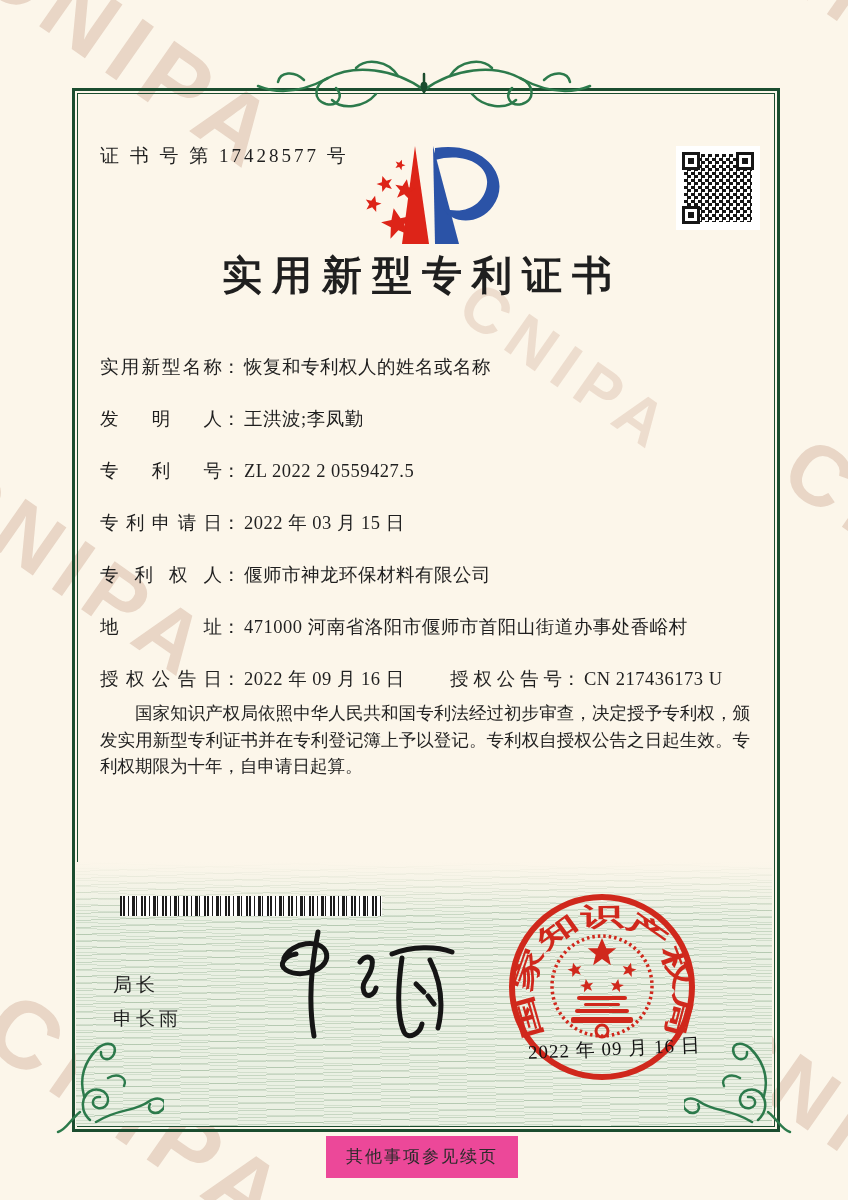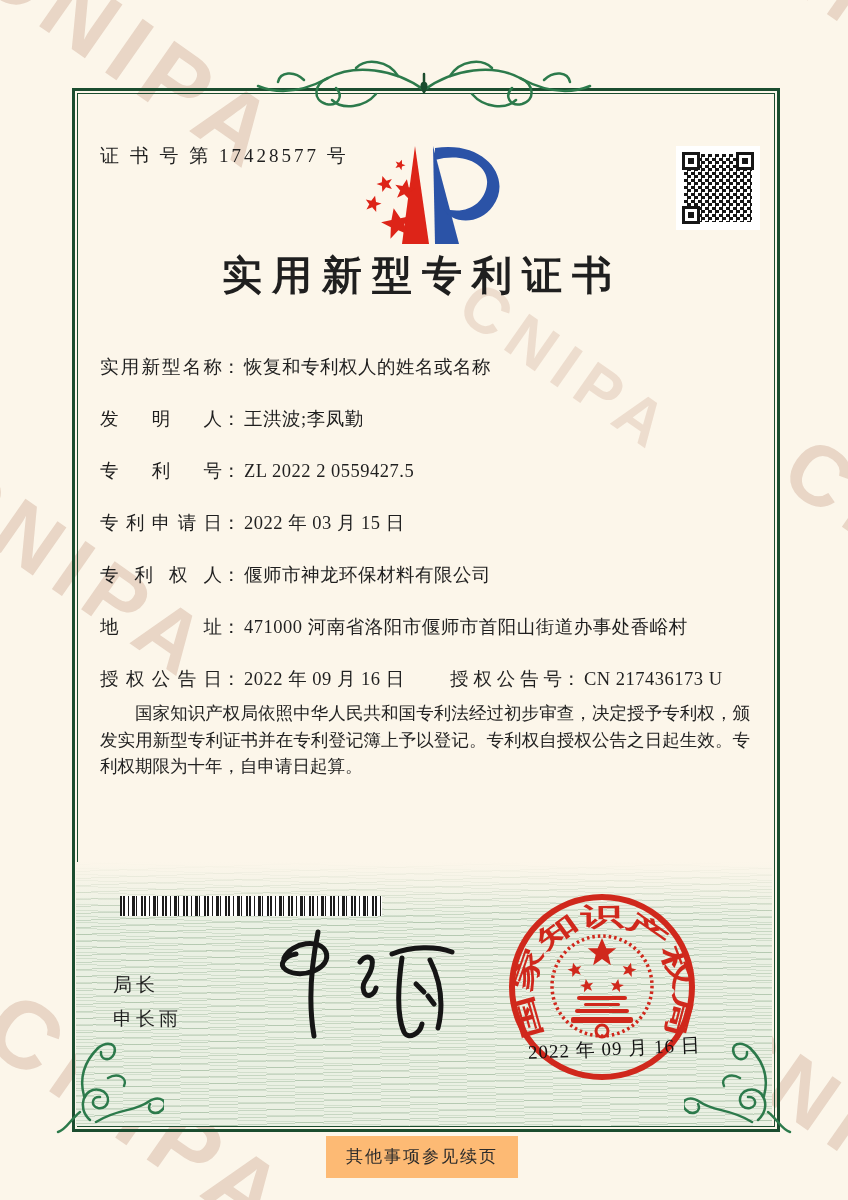--- a/index.html
+++ b/index.html
@@ -54,21 +54,21 @@
 
   .commissioner-title{position:absolute;left:113px;top:972px;font-size:19px;letter-spacing:4px;}
   .commissioner-name{position:absolute;left:113px;top:1006px;font-size:19px;letter-spacing:4px;}
   .signature{position:absolute;left:232px;top:928px;}
 
   .seal{position:absolute;left:505px;top:890px;}
   .seal-date{position:absolute;left:528px;top:1036px;font-size:19px;letter-spacing:1px;color:#141414;
       transform:rotate(-2.5deg);white-space:nowrap;}
 
   .page-info{position:absolute;left:0;top:1086px;width:848px;text-align:center;font-size:16.5px;color:#2b2b2b;letter-spacing:2px;}
-  .cont-note{position:absolute;left:326px;top:1136px;width:192px;height:42px;background:#fdba74;
+  .cont-note{position:absolute;left:326px;top:1136px;width:192px;height:42px;background:#ec4899;
       text-align:center;line-height:42px;font-size:17px;letter-spacing:2px;color:#2b2b2b;}
 
   .ornament{position:absolute;pointer-events:none;}
 </style>
 </head>
 <body>
 
 <div class="page">
 
   <span class="wm" style="left:-45px;top:-5px;font-size:95px;">CNIPA</span>

